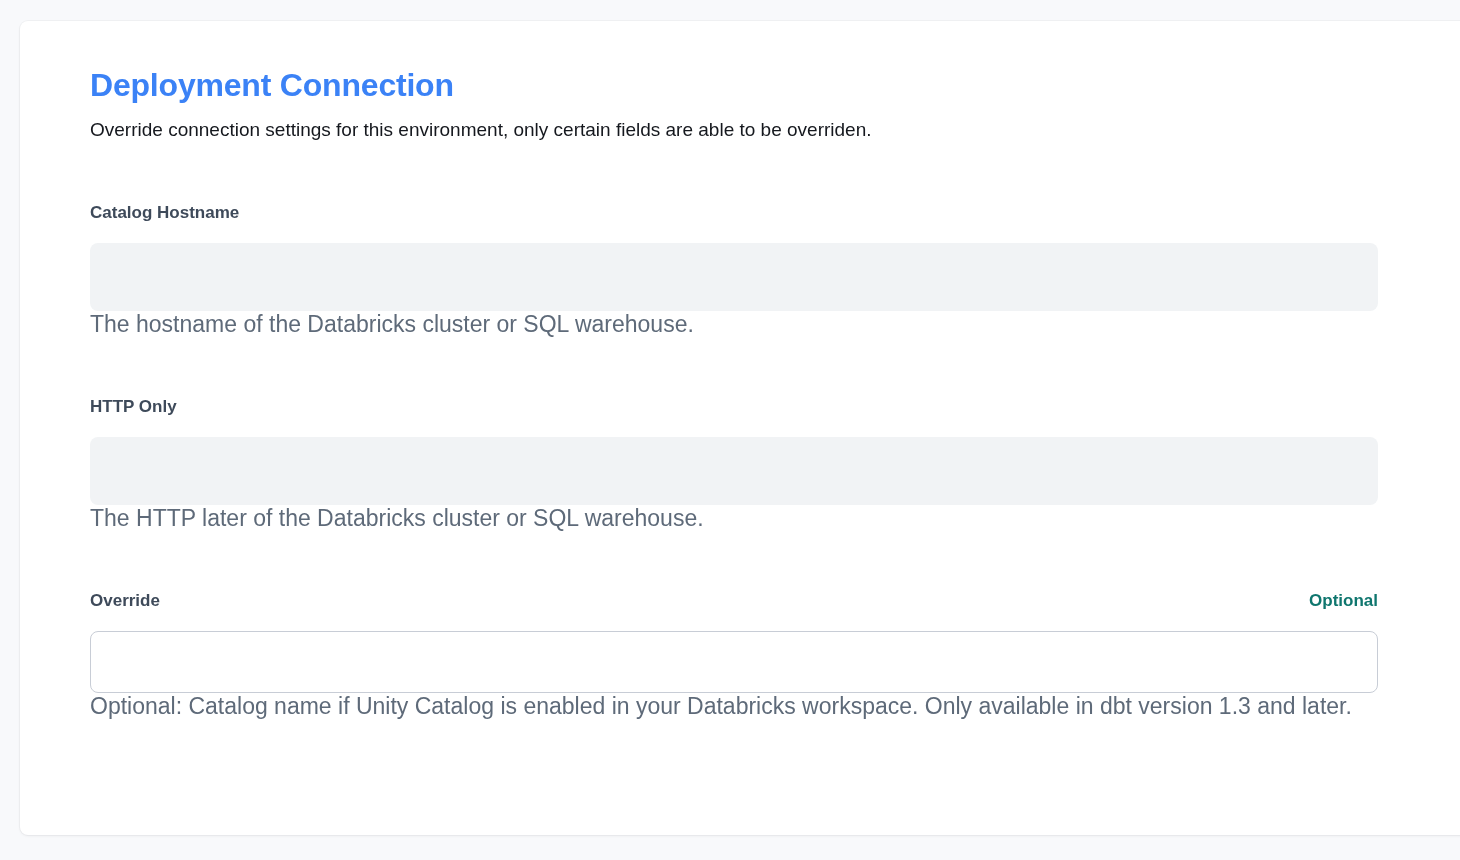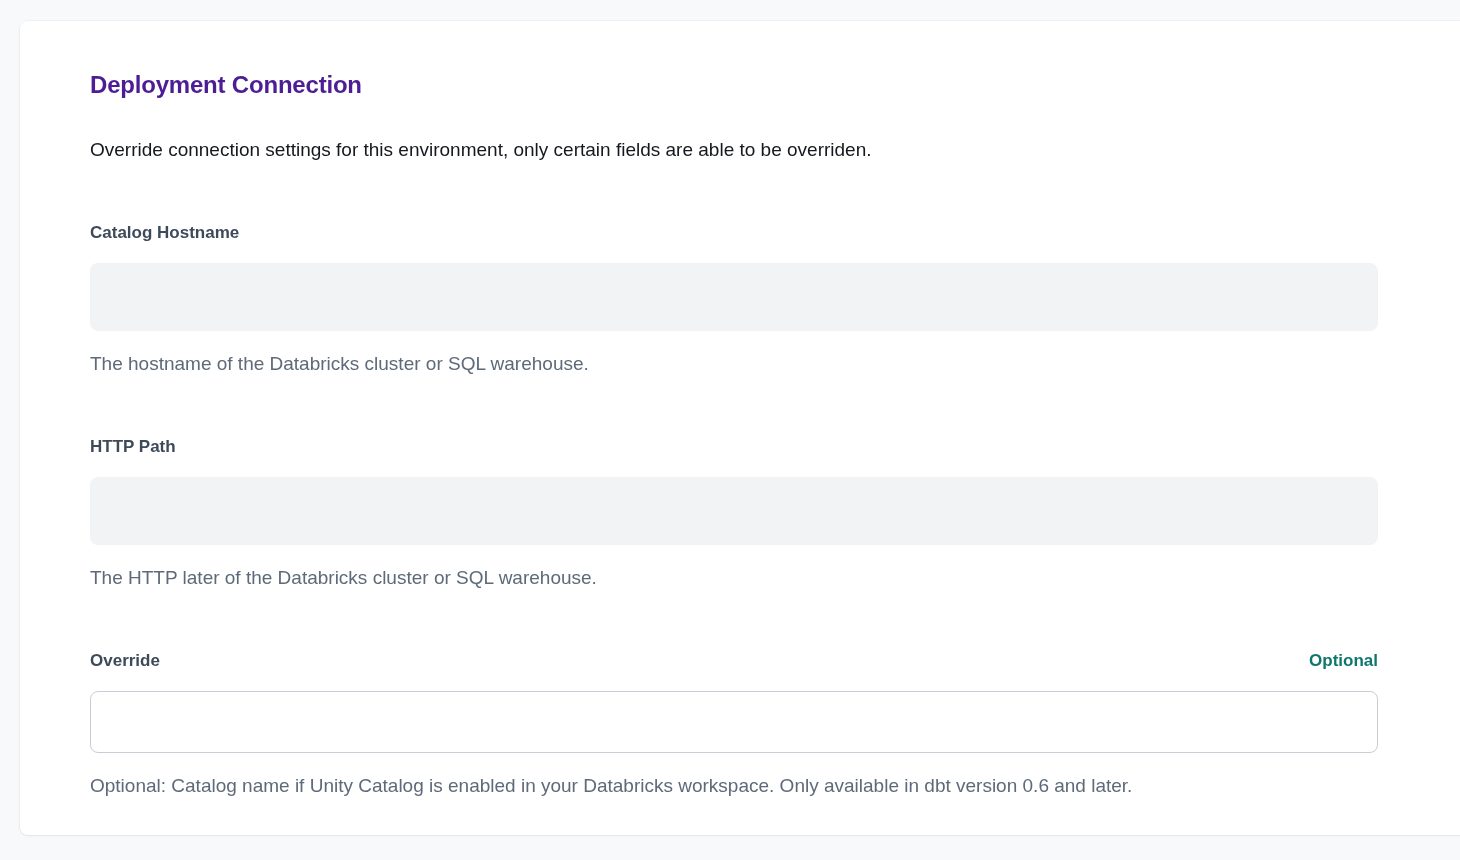--- a/index.html
+++ b/index.html
@@ -18,28 +18,28 @@
     height: 814px;
     background: #ffffff;
     border-radius: 8px;
     box-shadow: 0 0 0 1px rgba(16,24,40,0.03), 0 1px 3px rgba(16,24,40,0.06);
     padding: 46px 0 0 70px;
   }
   .content {
     width: 1288px;
   }
   .page-title {
-    font-size: 24px;
+    font-size: 32px;
     line-height: 36px;
     font-weight: 700;
-    color: #4c1d95;
+    color: #3b82f6;
     letter-spacing: -0.2px;
   }
   .page-subtitle {
-    margin-top: 34px;
+    margin-top: 14px;
     font-size: 19px;
     line-height: 26px;
     color: #15181e;
   }
   .field-group {
     margin-top: 58px;
   }
   .label-row {
     display: flex;
     justify-content: space-between;
@@ -72,22 +72,21 @@
     height: 68px;
     background: #f1f3f5;
     border: none;
   }
   .text-input.enabled {
     height: 62px;
     background: #ffffff;
     border: 1px solid #c8cdd6;
   }
   .help-text {
-    margin-top: 20px;
-    font-size: 19px;
+    font-size: 23px;
     line-height: 26px;
     color: #5e6a79;
   }
 </style>
 </head>
 <body>
 
 <div class="card">
   <div class="content">
 
@@ -98,29 +97,29 @@
     <div class="field-group">
       <div class="label-row">
         <span class="field-label">Catalog Hostname</span>
       </div>
       <input type="text" class="text-input disabled" disabled="" value="" style="">
       <p class="help-text">The hostname of the Databricks cluster or SQL warehouse.</p>
     </div>
 
     <div class="field-group">
       <div class="label-row">
-        <span class="field-label">HTTP Path</span>
+        <span class="field-label">HTTP Only</span>
       </div>
       <input type="text" class="text-input disabled" disabled="" value="" style="">
       <p class="help-text">The HTTP later of the Databricks cluster or SQL warehouse.</p>
     </div>
 
     <div class="field-group">
       <div class="label-row">
         <span class="field-label">Override</span>
         <span class="optional-tag">Optional</span>
       </div>
       <input type="text" class="text-input enabled" value="" style="">
-      <p class="help-text">Optional: Catalog name if Unity Catalog is enabled in your Databricks workspace. Only available in dbt version 0.6 and later.</p>
+      <p class="help-text">Optional: Catalog name if Unity Catalog is enabled in your Databricks workspace. Only available in dbt version 1.3 and later.</p>
     </div>
 
   </div>
 </div>
 
 </body></html>

